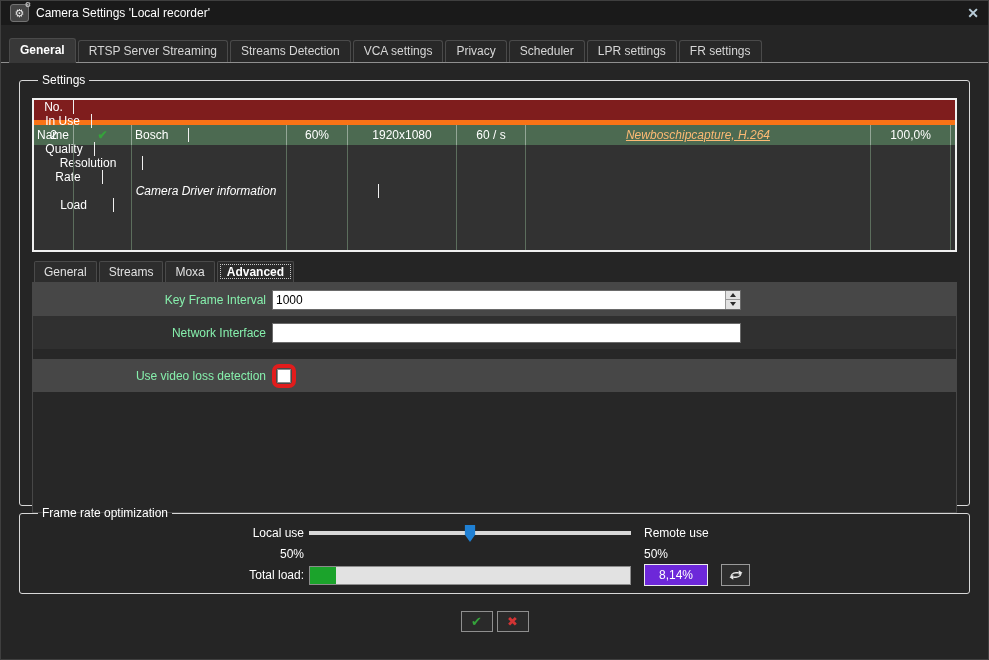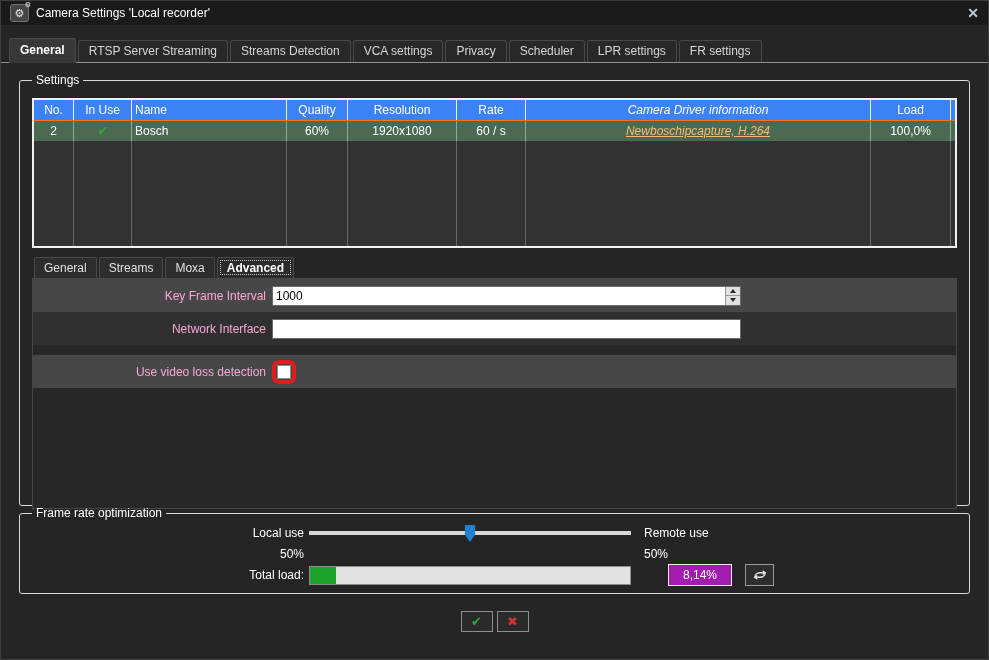--- a/index.html
+++ b/index.html
@@ -19,25 +19,25 @@
   .close-btn{margin-left:auto;color:#b9cdd9;font-weight:bold;font-size:14px;line-height:14px;cursor:default;}
   
   .tabstrip{display:flex;align-items:flex-end;height:37px;padding:0 8px;border-bottom:1px solid #8f8f8f;}
   .tab{height:21px;line-height:21px;padding:0 10px;color:#d6d6d6;background:#282828;
     border:1px solid #4a4a4a;border-bottom:none;border-radius:3px 3px 0 0;margin-right:2px;white-space:nowrap;}
   .tab.selected{background:#383838;color:#fff;font-weight:bold;height:23px;line-height:23px;
     margin-bottom:-1px;border-bottom:1px solid #383838;}
   
   .content{padding:10px 18px 0 18px;}
   fieldset.group{border:1px solid #d8d8d8;border-radius:3px;margin:0;padding:0 12px;}
-  fieldset.group legend{padding:0 4px;color:#fff;font-size:12px;}
+  fieldset.group legend{padding:0 4px;margin-left:6px;color:#fff;font-size:12px;}
   .settings-group{height:433px;box-sizing:border-box;}
   
   .table{border:2px solid #f0f0f0;margin-top:11px;background:#323232;}
-  .thead{display:flex;background:#3b82f6;border-bottom:1px solid #f97316;height:20px;}
+  .thead{display:flex;background:#7f1d1d;border-bottom:5px solid #f97316;height:20px;flex-direction:column;}
   .th{box-sizing:border-box;border-right:1px solid #f0f0f0;display:flex;align-items:center;justify-content:center;color:#fff;}
   .th.left{justify-content:flex-start;padding-left:3px;}
   .trow{display:flex;height:20px;background:#4c6a51;}
   .td{box-sizing:border-box;border-right:1px solid rgba(235,240,235,0.45);display:flex;align-items:center;justify-content:center;color:#fff;}
   .td.left{justify-content:flex-start;padding-left:3px;}
   .td.inuse{color:#35a33b;font-weight:bold;}
   .link{text-decoration:underline;color:#fdba74;}
   .tbody-empty{display:flex;height:105px;}
   .tbody-empty .col{box-sizing:border-box;border-right:1px solid #5c6e5d;height:100%;}
   .c0{width:40px;} .c1{width:58px;} .c2{width:155px;} .c3{width:61px;} .c4{width:109px;}
@@ -46,21 +46,21 @@
   .subtabs{display:flex;margin-top:9px;padding-left:2px;}
   .subtab{height:20px;line-height:20px;padding:0 9px;color:#e0e0e0;background:#2d2d2d;
     border:1px solid #4a4a4a;border-bottom:none;border-radius:2px 2px 0 0;margin-right:2px;}
   .subtab.selected{font-weight:bold;color:#fff;background:#2a2a2a;outline:1px dotted #c8c8c8;outline-offset:-4px;text-align:right;}
   
   .panel{border:1px solid #474747;height:231px;background:#272727;box-sizing:border-box;}
   .prow{height:33px;display:flex;align-items:center;}
   .prow.light{background:#474747;}
   .prow.dark{background:#303030;}
   .prow.gap{margin-top:10px;}
-  .plabel{width:233px;text-align:right;margin-right:6px;color:#f9a8d4;}
+  .plabel{width:233px;text-align:right;margin-right:6px;color:#86efac;}
   .spin-wrap{width:469px;height:20px;box-sizing:border-box;background:#fff;border:1px solid #6a6a6a;display:flex;}
   .spin-wrap input{flex:1;border:none;outline:none;background:#fff;color:#000;
     font-family:"Liberation Sans",sans-serif;font-size:12px;padding:0 3px;min-width:0;}
   .spinner{width:14px;display:flex;flex-direction:column;border-left:1px solid #999;}
   .spin-btn{flex:1;background:#e2e2e2;display:flex;align-items:center;justify-content:center;border-bottom:1px solid #999;}
   .spin-btn:last-child{border-bottom:none;}
   .arr-up{width:0;height:0;border-left:3px solid transparent;border-right:3px solid transparent;border-bottom:4px solid #2a2a2a;}
   .arr-dn{width:0;height:0;border-left:3px solid transparent;border-right:3px solid transparent;border-top:4px solid #2a2a2a;}
   .text-input{width:469px;height:20px;box-sizing:border-box;background:#fff;border:1px solid #6a6a6a;color:#000;
     font-family:"Liberation Sans",sans-serif;font-size:12px;padding:0 3px;outline:none;}
@@ -70,22 +70,22 @@
   .framerate-group{margin-top:12px;height:88px;box-sizing:border-box;}
   .fr-grid{display:grid;grid-template-columns:272px 327px 1fr;align-items:center;padding-top:2px;}
   .fr-label{text-align:right;color:#fff;}
   .fr-right{padding-left:13px;color:#fff;display:flex;align-items:center;gap:13px;}
   .slider{position:relative;width:322px;height:20px;margin-left:5px;}
   .slider-track{position:absolute;left:0;right:0;top:8px;height:4px;background:#d8d8d8;}
   .slider-thumb{position:absolute;top:2px;width:11px;height:17px;background:#1f80d4;
     clip-path:polygon(0 0,100% 0,100% 55%,50% 100%,0 55%);transform:translateX(-50%);}
   .progress{width:322px;height:19px;margin-left:5px;background:#e2e2e2;border:1px solid #8c8c8c;box-sizing:border-box;}
   .progress-fill{height:100%;background:#1ba32b;}
-  .value-box{width:62px;height:20px;border:1px solid #ececec;background:#a21caf;
-    display:flex;align-items:center;justify-content:center;color:#fff;margin-left:24px;}
+  .value-box{width:62px;height:20px;border:1px solid #ececec;background:#6d28d9;
+    display:flex;align-items:center;justify-content:center;color:#fff;}
   .refresh-btn{width:27px;height:20px;border:1px solid #9a9a9a;background:#2e2e2e;
     display:flex;align-items:center;justify-content:center;}
   
   .footer{display:flex;justify-content:center;gap:4px;margin-top:17px;}
   .footer-btn{width:30px;height:19px;border:1px solid #8f8f8f;background:#2a2a2a;
     display:flex;align-items:center;justify-content:center;font-size:13px;line-height:13px;}
   .footer-btn.ok{color:#35a33b;}
   .footer-btn.cancel{color:#d23434;}
 </style>
 </head>

